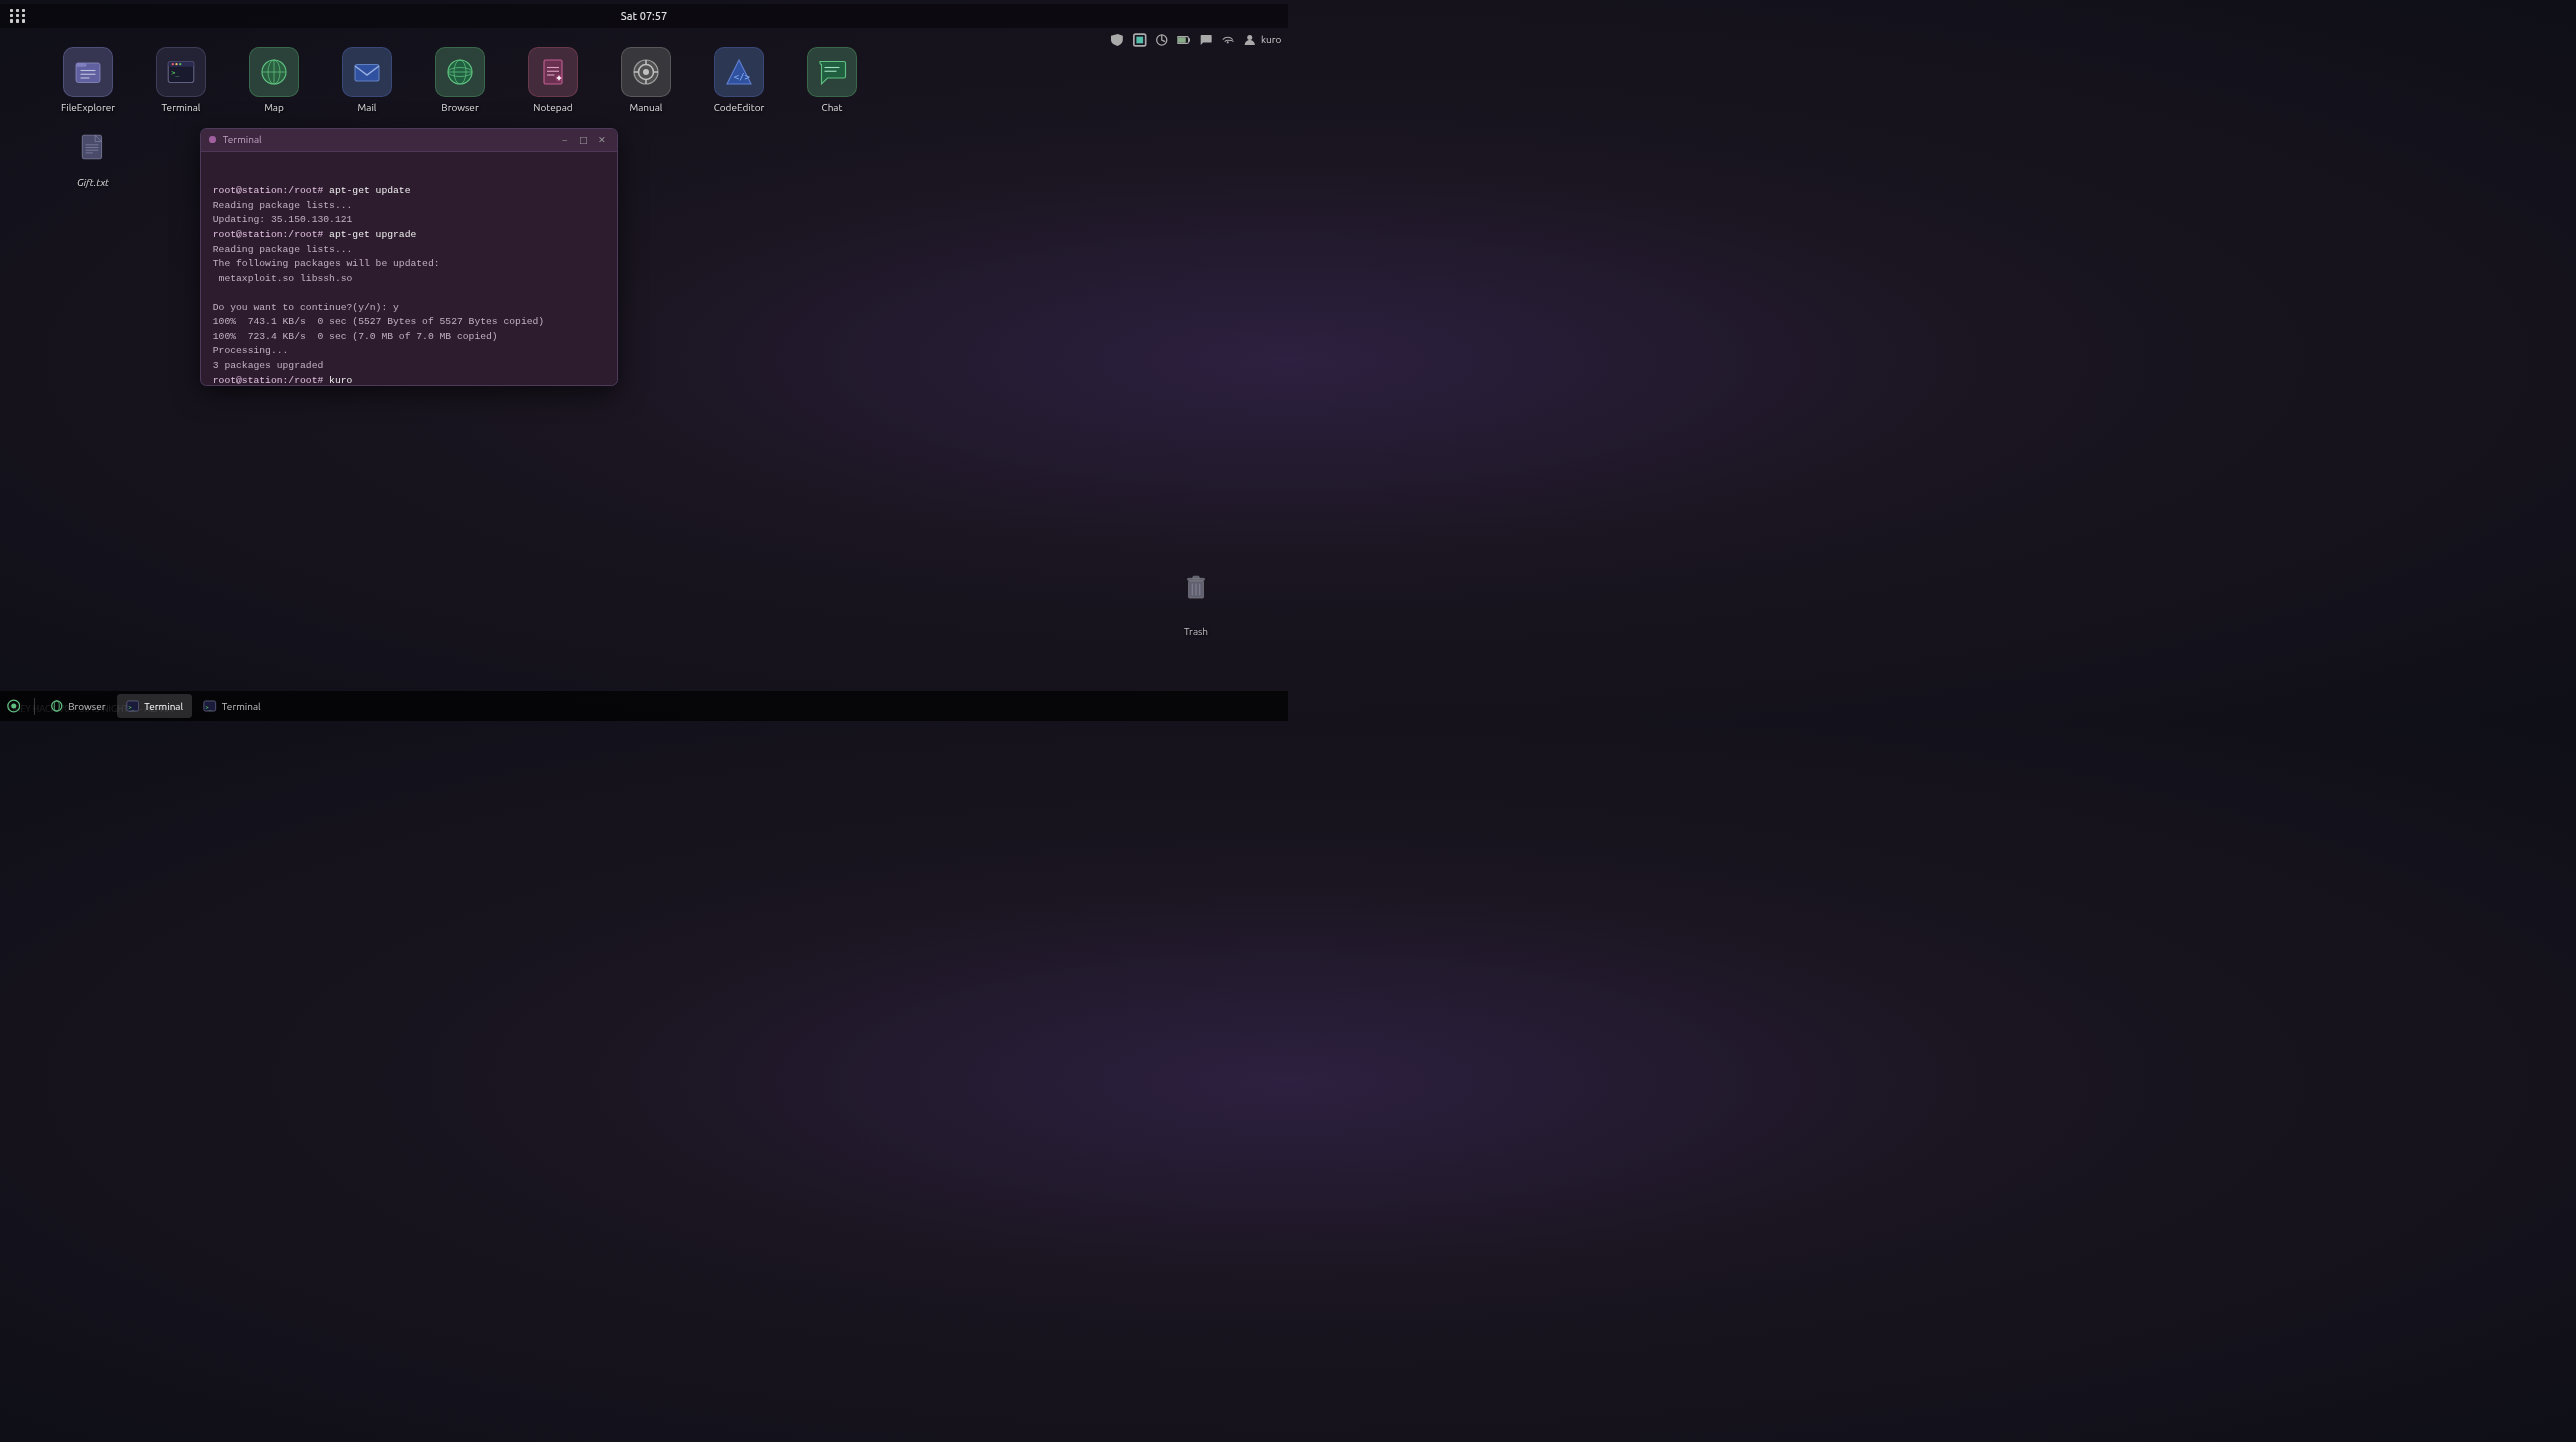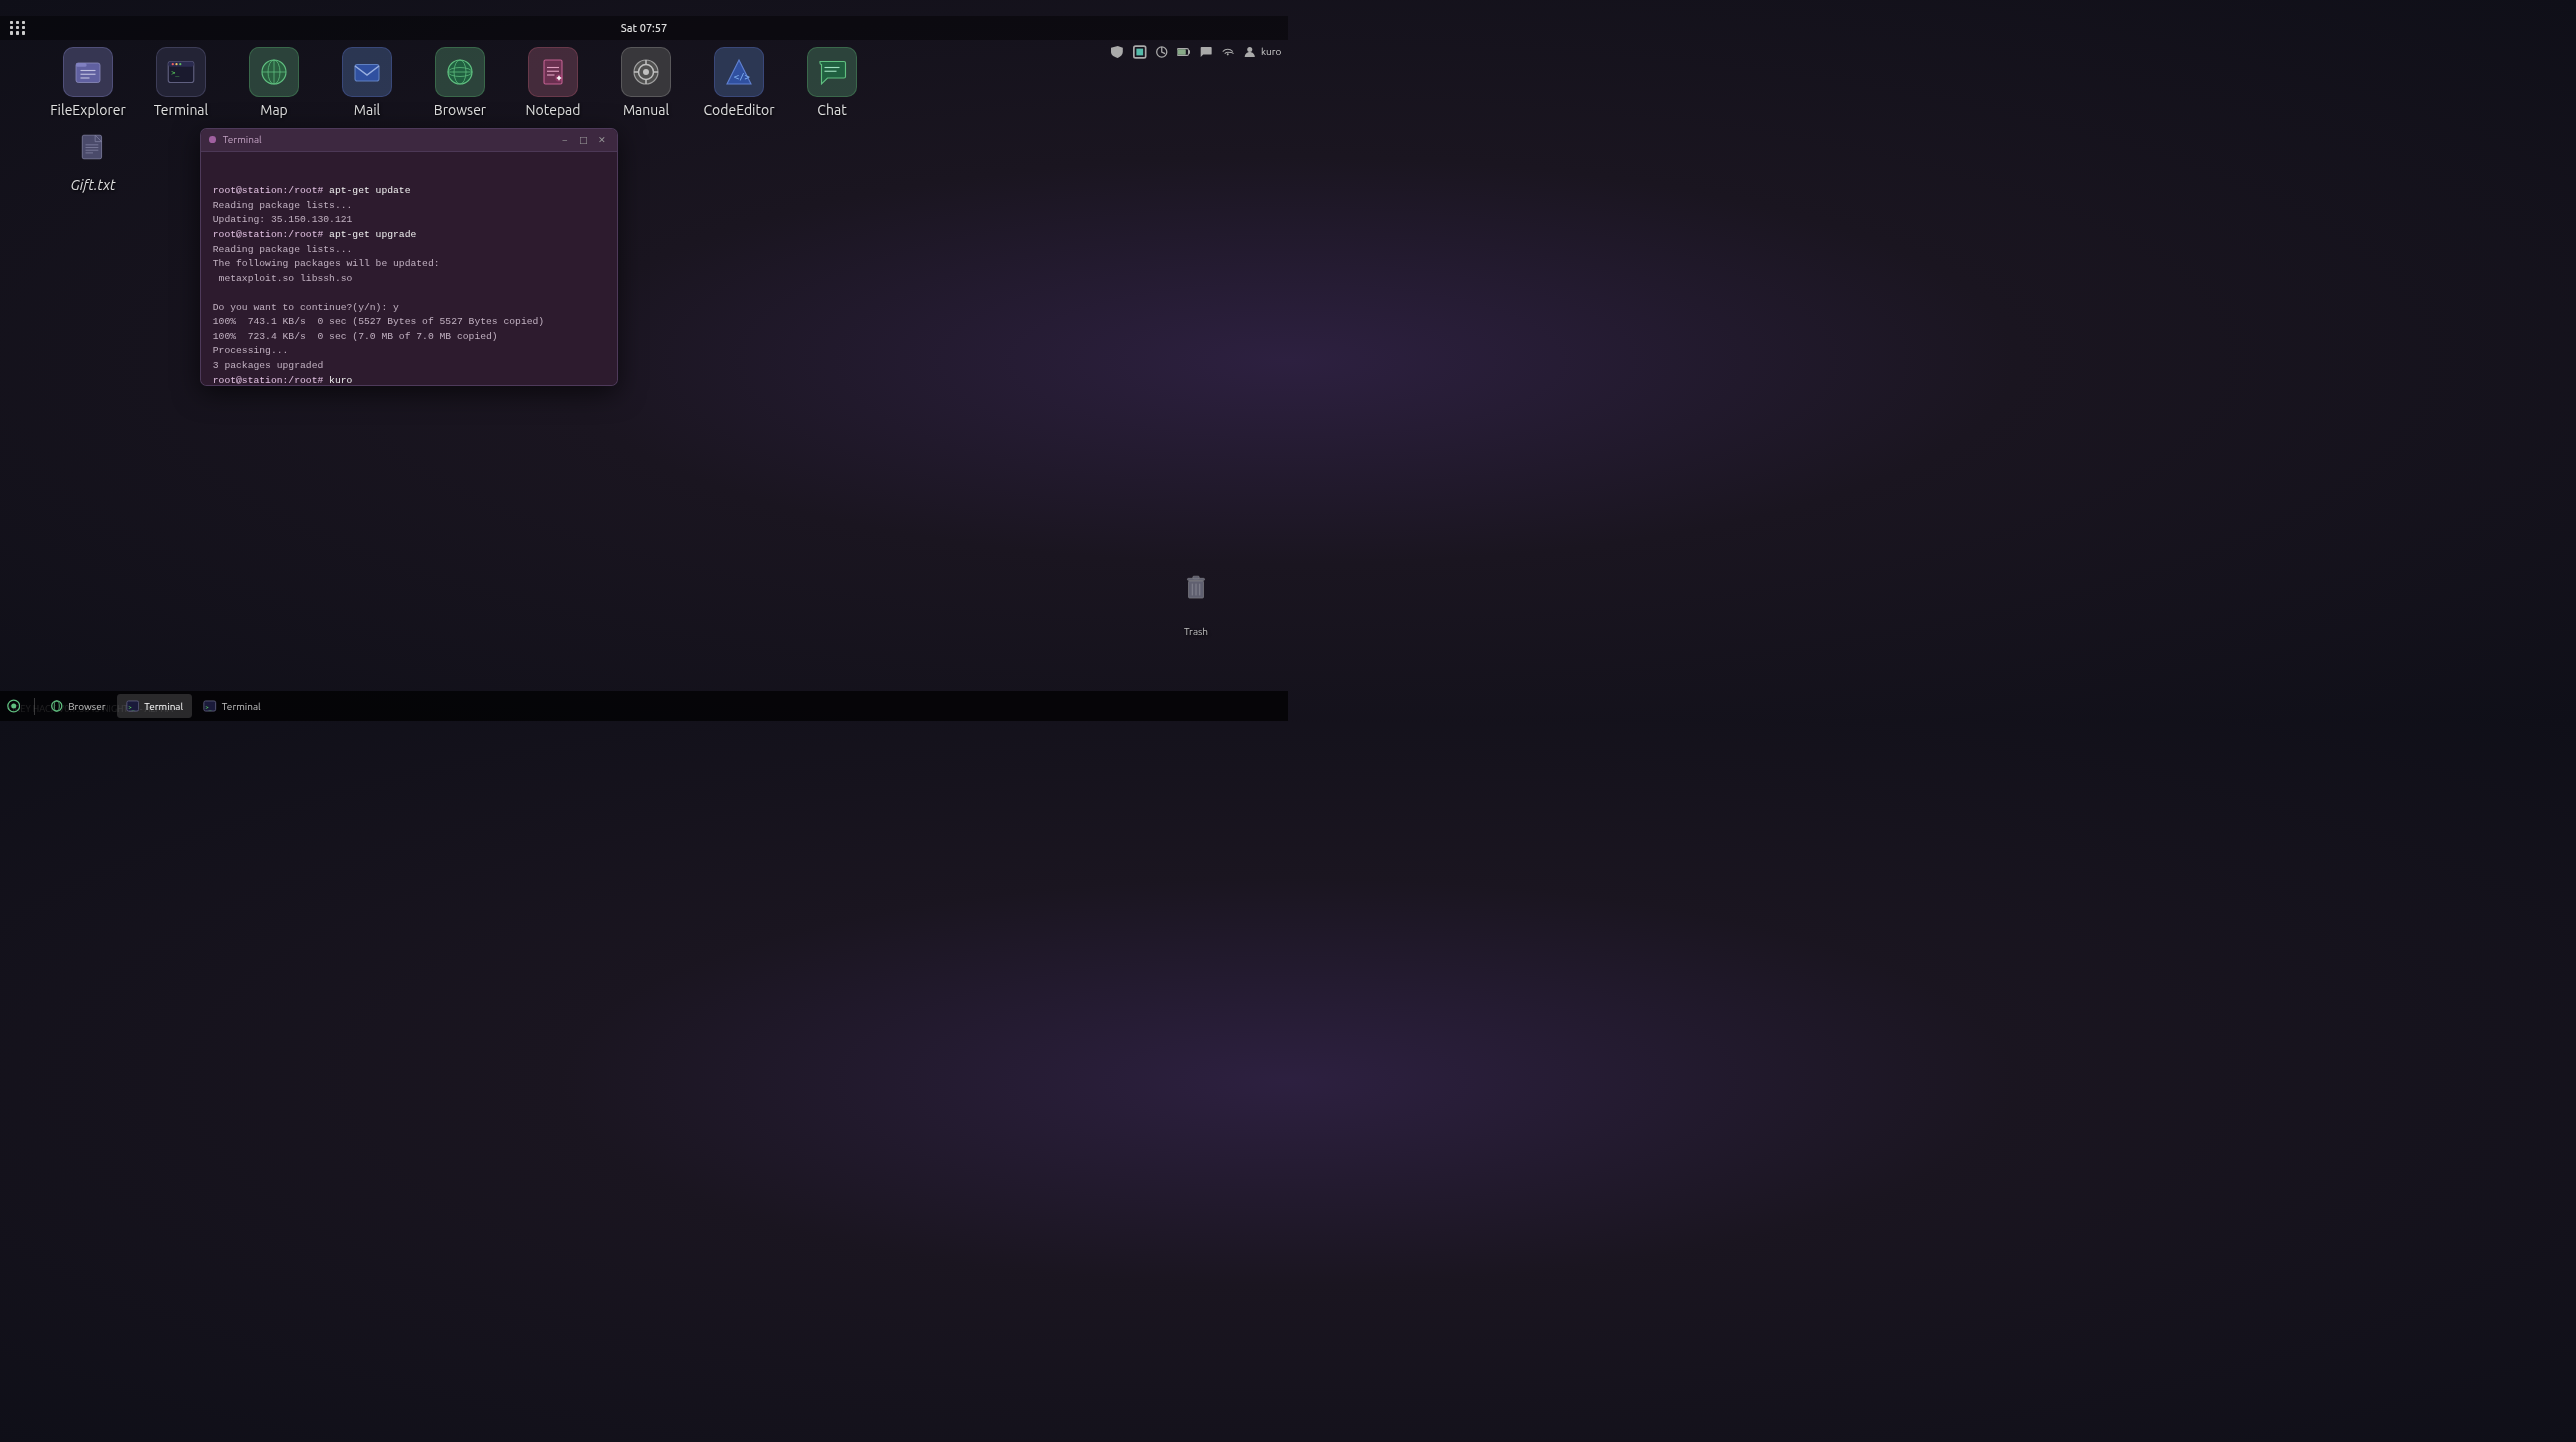--- a/index.html
+++ b/index.html
@@ -10,21 +10,21 @@
       background: #1a1a2e;
       background: radial-gradient(ellipse at center, #2d2040 0%, #1a1520 40%, #0f0f18 100%);
       font-family: 'Ubuntu', 'DejaVu Sans', Arial, sans-serif;
       overflow: hidden;
       position: relative;
     }
 
     
     #topbar {
       position: absolute;
-      top: 16px; left: 0; right: 0;
+      top: 4px; left: 0; right: 0;
       height: 23.5px;
       background: rgba(0,0,0,0.4);
       display: flex;
       align-items: center;
       justify-content: space-between;
       padding: 0 10px;
       z-index: 100;
     }
 
     #topbar-left {
@@ -104,21 +104,21 @@
       height: 50px;
       display: flex;
       align-items: center;
       justify-content: center;
       border-radius: 10px;
       margin-bottom: 5px;
     }
 
     .icon-label {
       color: #e0e0e0;
-      font-size: 14px;
+      font-size: 10px;
       text-align: right;
       text-shadow: 0.8px 0.8px 2.5px rgba(0,0,0,0.8);
     }
 
     
     .icon-fileexplorer { background: rgba(80,80,120,0.6); border: 0.8px solid rgba(120,120,180,0.4); }
     
     .icon-terminal { background: rgba(40,40,60,0.8); border: 0.8px solid rgba(100,100,140,0.4); }
     
     .icon-map { background: rgba(60,100,80,0.6); border: 0.8px solid rgba(80,160,100,0.4); }

